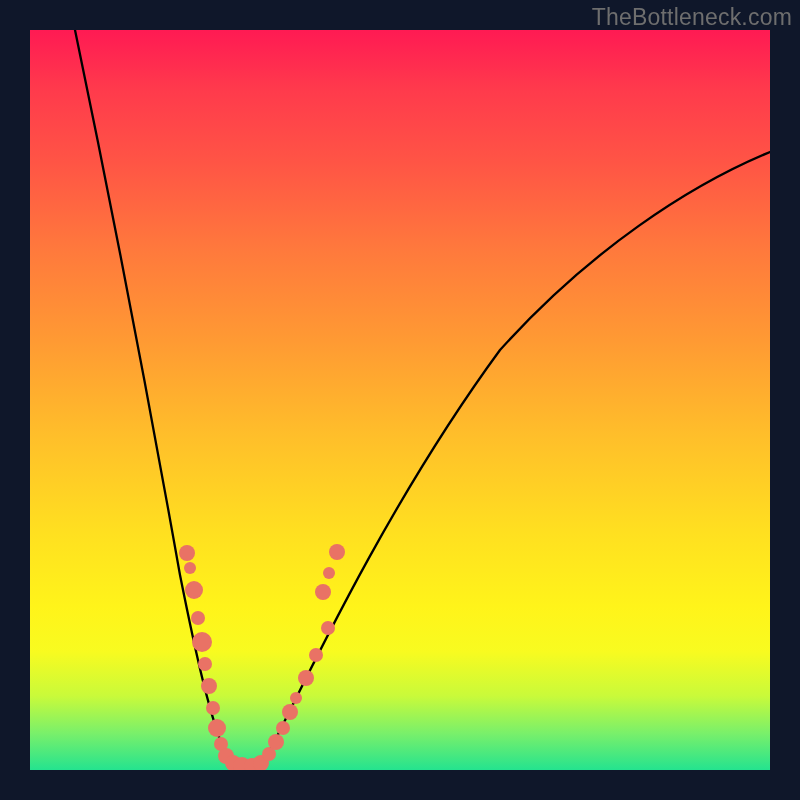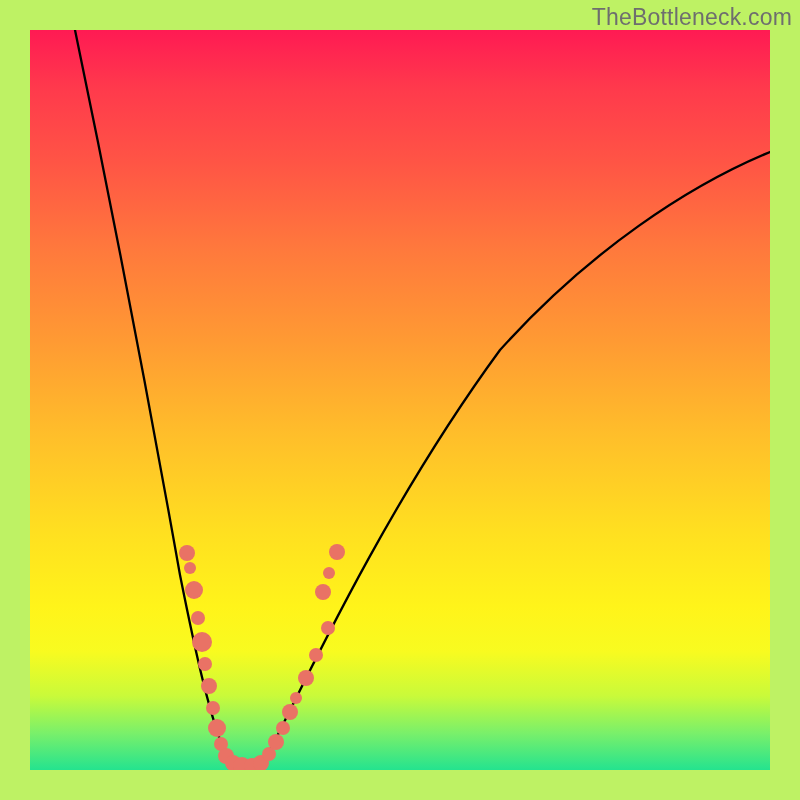--- a/index.html
+++ b/index.html
@@ -7,21 +7,21 @@
     padding: 0;
     width: 800px;
     height: 800px;
     overflow: hidden;
     font-family: Arial, Helvetica, sans-serif;
   }
   .stage {
     position: relative;
     width: 800px;
     height: 800px;
-    background: #bef264;
+    background: #0f172a;
   }
   .plot-area {
     position: absolute;
     left: 30px;
     top: 30px;
     width: 740px;
     height: 740px;
     background: linear-gradient(
       to bottom,
       #ff1a53 0%,

